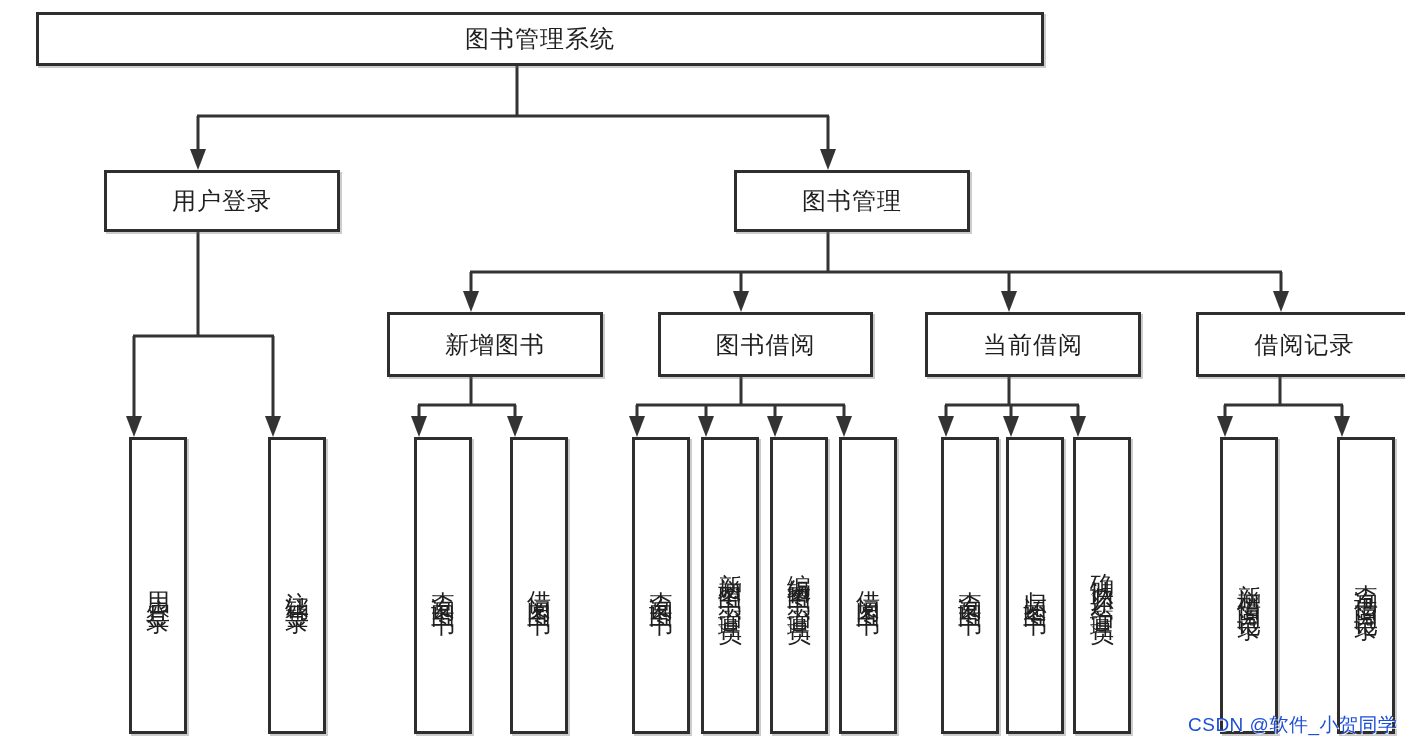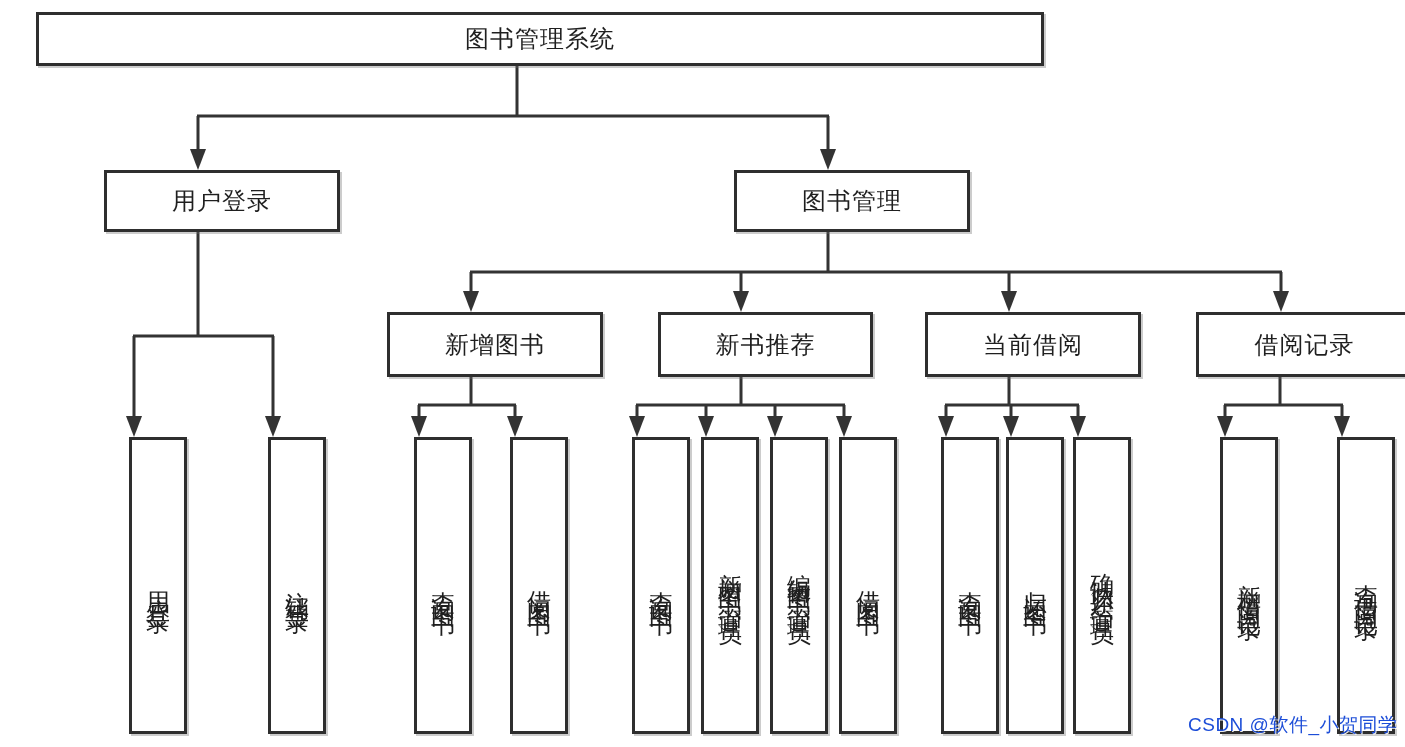--- a/index.html
+++ b/index.html
@@ -106,21 +106,21 @@
     <span>用户登录</span>
   </div>
   <div class="node hbox" style="left:710px;top:170px;width:236px;height:62px">
     <span>图书管理</span>
   </div>
 
   <div class="node hbox" style="left:363px;top:312px;width:216px;height:65px">
     <span>新增图书</span>
   </div>
   <div class="node hbox" style="left:634px;top:312px;width:215px;height:65px">
-    <span>新书推荐</span>
+    <span>图书借阅</span>
   </div>
   <div class="node hbox" style="left:901px;top:312px;width:216px;height:65px">
     <span>当前借阅</span>
   </div>
   <div class="node hbox" style="left:1172px;top:312px;width:217px;height:65px">
     <span>借阅记录</span>
   </div>
 
   <div class="node vbox" style="left:105px;top:437px;height:297px">
     <span class="vtext">用户登录</span>

